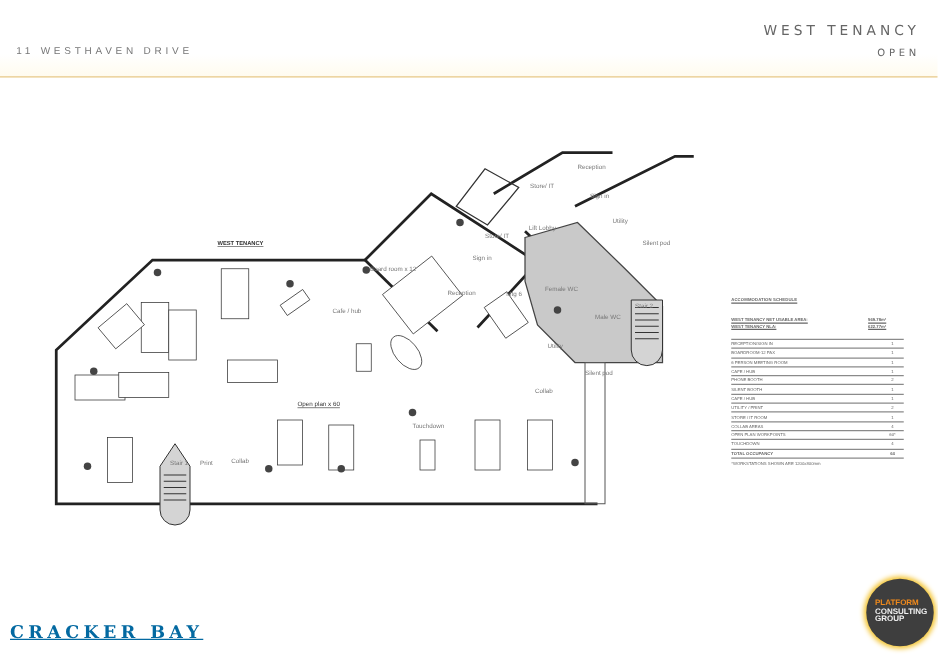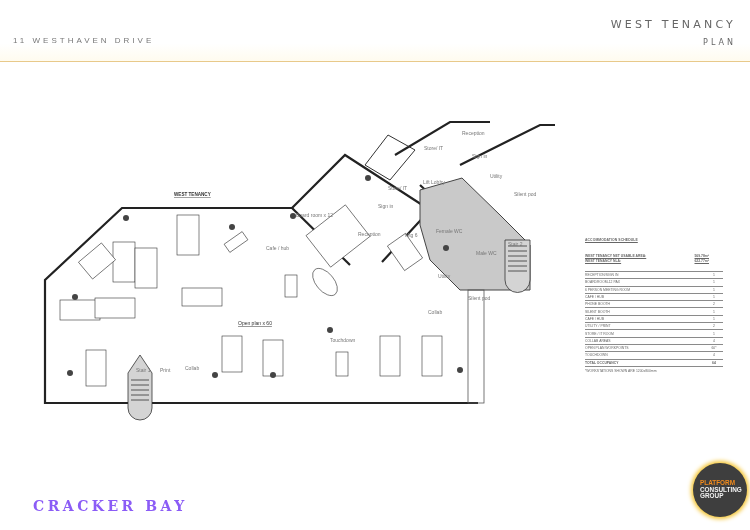--- a/index.html
+++ b/index.html
@@ -11,33 +11,33 @@
   .subtitle { position:absolute; right:14px; top:38px; font-size:8px; letter-spacing:3px; color:#666; text-align:right; font-family:"DejaVu Sans", sans-serif; }
   .plan { position:absolute; left:0; top:62px; width:580px; height:360px; }
   .schedule { position:absolute; left:585px; top:238px; width:150px; font-size:3.4px; color:#666; }
   .sched-title { font-weight:bold; text-decoration:underline; margin-bottom:12px; letter-spacing:0.1px; }
   .sched-area { display:flex; justify-content:space-between; font-weight:bold; text-decoration:underline; width:124px; line-height:5px; }
   .sched-table { margin-top:7px; width:138px; }
   .sched-row { display:flex; justify-content:space-between; border-top:1px solid #8a8a8a; height:6.3px; align-items:center; }
   .sched-row .v { width:18px; text-align:center; }
   .sched-row.total { font-weight:bold; border-bottom:1px solid #8a8a8a; }
   .sched-note { margin-top:2px; }
-  .brand { position:absolute; left:33px; top:498px; font-family:"DejaVu Serif", serif; font-size:14px; font-weight:bold; letter-spacing:3.5px; color:#8b5cf6; }
+  .brand { position:absolute; left:8px; top:498px; font-family:"DejaVu Serif", serif; font-size:14px; font-weight:bold; letter-spacing:3.5px; color:#0369a1;text-decoration:underline; }
   .logo { position:absolute; left:693px; top:463px; width:54px; height:54px; border-radius:50%; background:#3e3e3e; box-shadow:0 0 4px 2px #f4c430; display:flex; flex-direction:column; justify-content:center; padding-left:7px; box-sizing:border-box; font-size:6.4px; font-weight:bold; line-height:6.6px; }
   .logo .l1 { color:#f08a1c; }
   .logo .l2, .logo .l3 { color:#f2f2f2; }
   .plan-label { font-size:5px; fill:#777; font-family:"Liberation Sans", sans-serif; }
 </style>
 </head>
 <body>
 
 <div class="header">
   <div class="address">11 WESTHAVEN DRIVE</div>
   <div class="title">WEST TENANCY</div>
-  <div class="subtitle">PLAN</div>
+  <div class="subtitle">OPEN</div>
   <div class="header-line"></div>
 </div>
 
 <svg class="plan" viewBox="0 62 580 360" width="580" height="360" xmlns="http://www.w3.org/2000/svg">
   <g fill="none" stroke="#222" stroke-width="2.2">
 
     <polyline points="200,208 122,208 45,280 45,403 130,403"></polyline>
     <polyline points="150,403 400,403 478,403"></polyline>
 
     <line x1="200" y1="208" x2="292" y2="208"></line>

